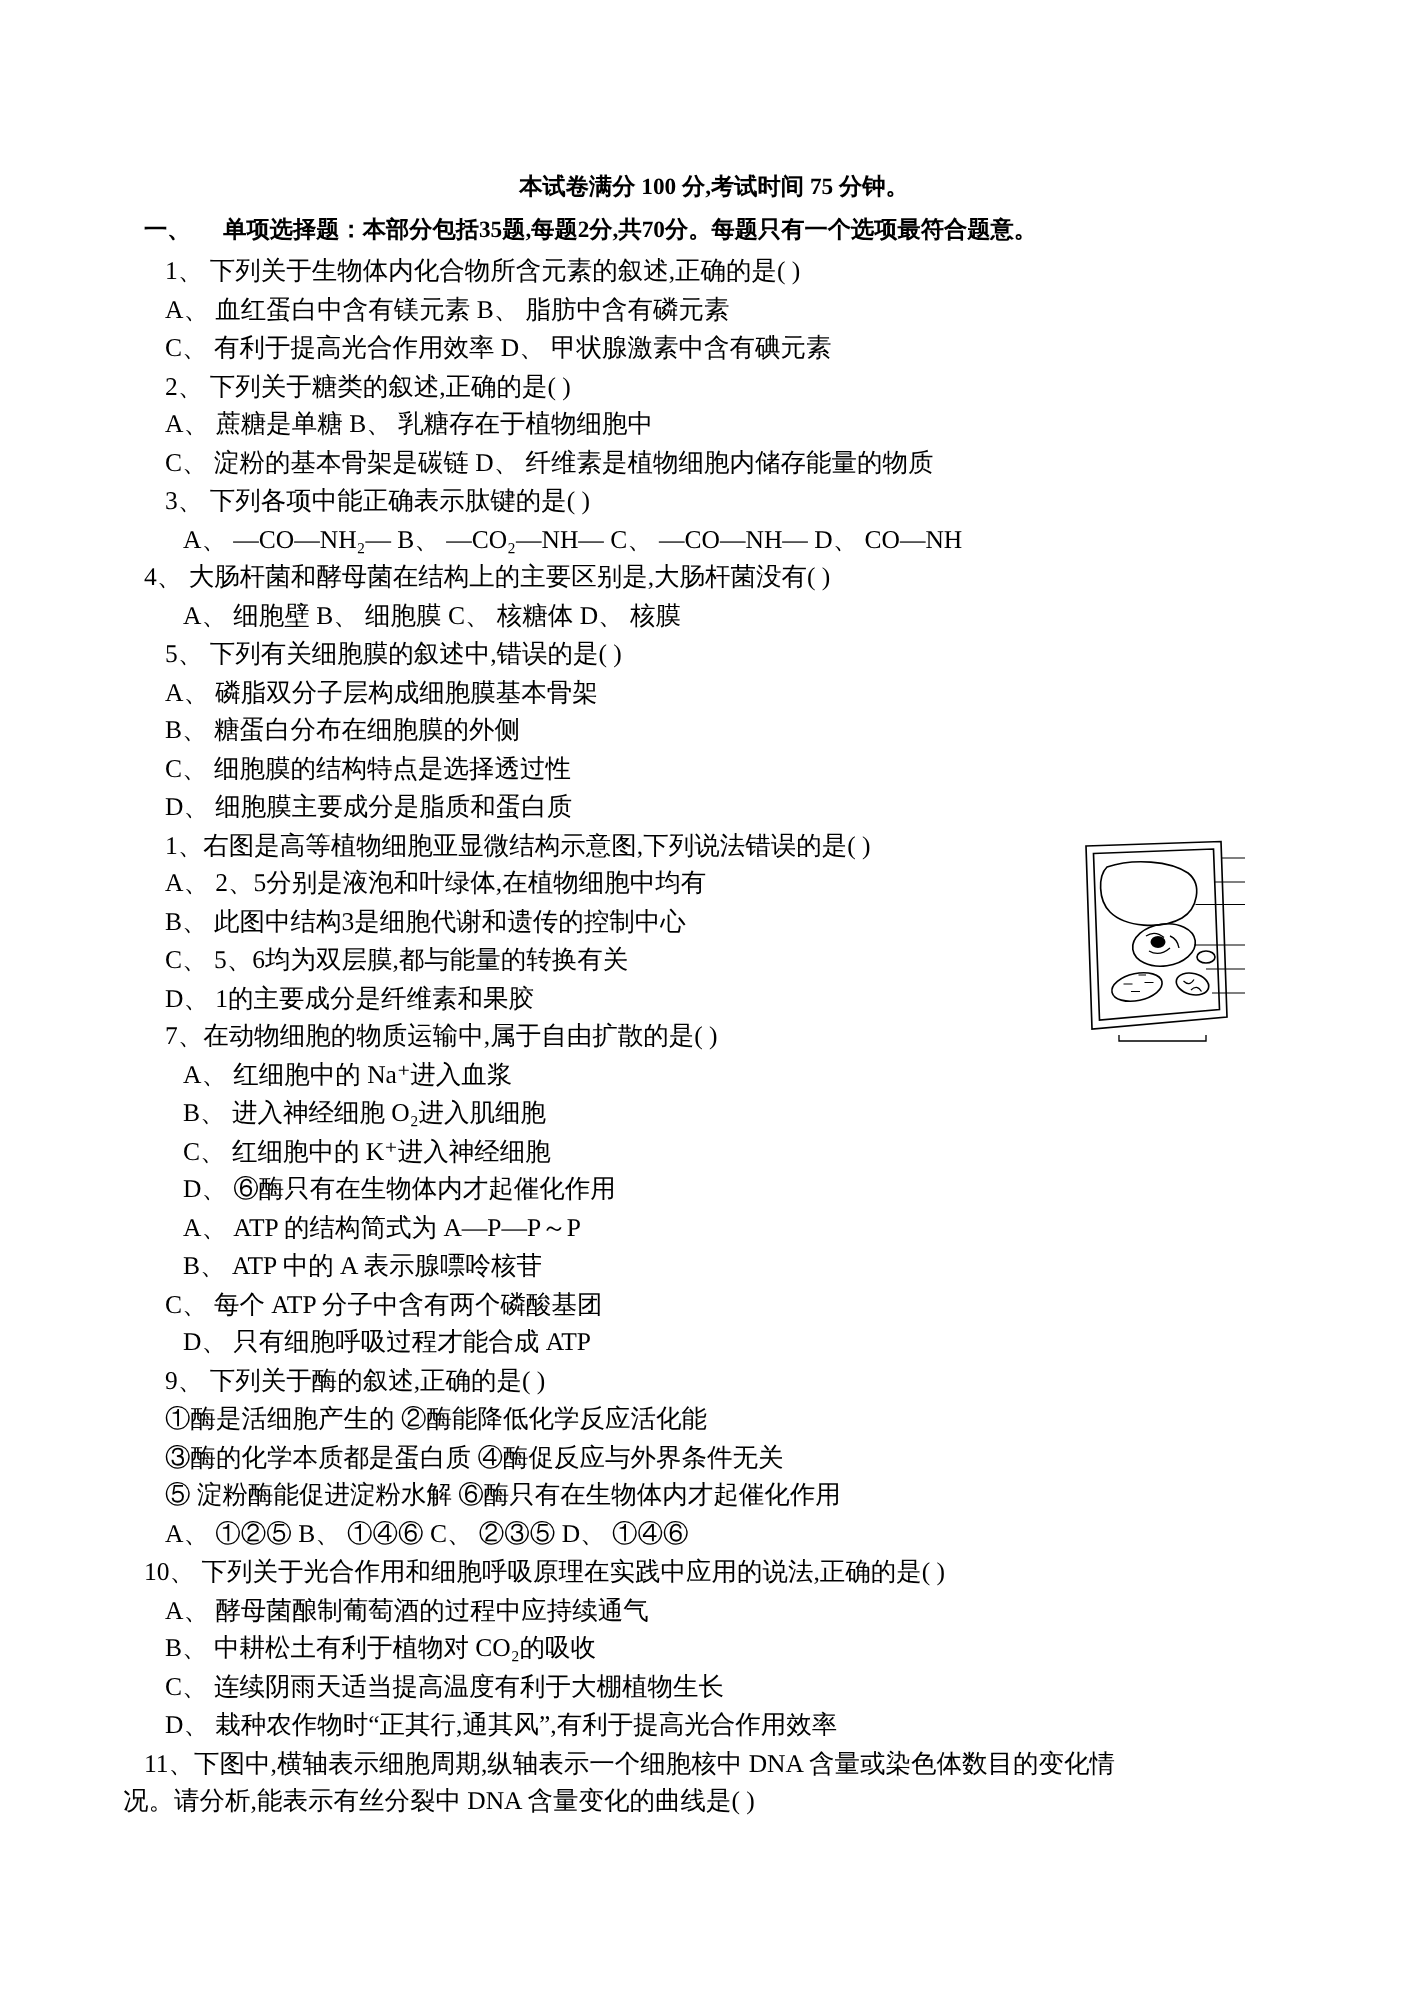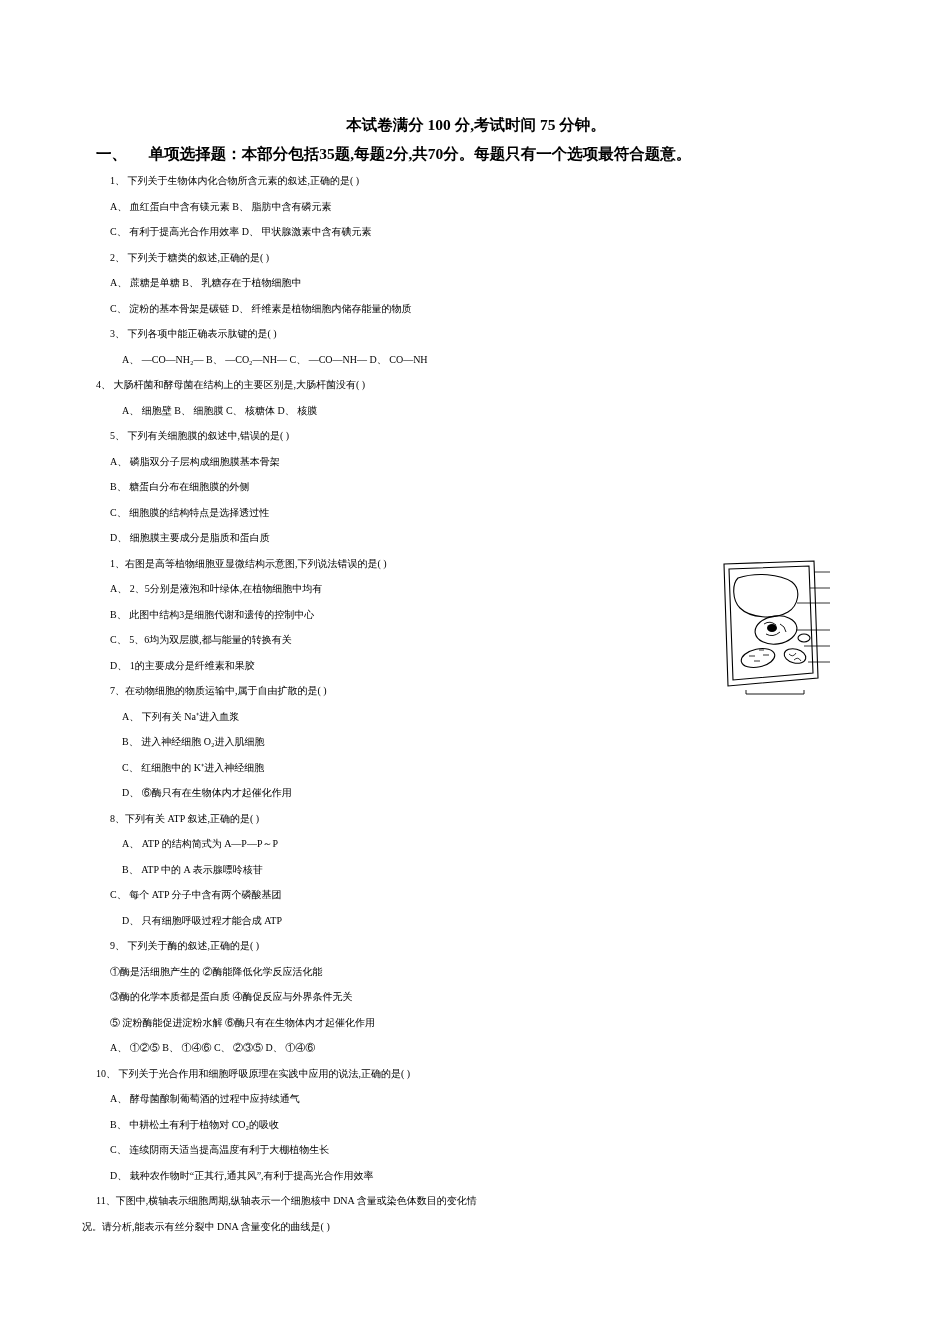--- a/index.html
+++ b/index.html
@@ -35,25 +35,25 @@
     text-align: center;
     margin-bottom: 2px;
   }
   .section-title {
     font-size: 15.5px;
     line-height: 27px;
     font-weight: bold;
     margin-bottom: 1px;
   }
   .q {
-    font-size: 10px;
+    font-size: 17px;
     line-height: 25.5px;
   }
   .indent1 { padding-left: 14px; }
-  .indent2 { padding-left: 26px; font-family: Liberation Serif, serif; }
+  .indent2 { padding-left: 26px; }
 
   
   .figure {
     position: absolute;
     left: 718px;
     top: 558px;
     width: 120px;
     height: 138px;
   }
   .figure svg { display: block; }
@@ -107,28 +107,27 @@
     <div class="q-wrap">
       <div class="q indent1">1、右图是高等植物细胞亚显微结构示意图,下列说法错误的是(      )</div>
       <div class="q indent1">A、 2、5分别是液泡和叶绿体,在植物细胞中均有</div>
       <div class="q indent1">B、 此图中结构3是细胞代谢和遗传的控制中心</div>
       <div class="q indent1">C、 5、6均为双层膜,都与能量的转换有关</div>
       <div class="q indent1">D、 1的主要成分是纤维素和果胶</div>
     </div>
 
     <div class="q-wrap">
       <div class="q indent1">7、在动物细胞的物质运输中,属于自由扩散的是(      )</div>
-      <div class="q indent2">A、 下列有关 Na⁺进入血浆</div>
+      <div class="q indent2">A、 红细胞中的 Na⁺进入血浆</div>
       <div class="q indent2">B、 进入神经细胞 O₂进入肌细胞</div>
       <div class="q indent2">C、 红细胞中的 K⁺进入神经细胞</div>
       <div class="q indent2">D、 ⑥酶只有在生物体内才起催化作用</div>
     </div>
 
     <div class="q-wrap">
-      <div class="q indent1">8、下列有关 ATP 叙述,正确的是(      )</div>
       <div class="q indent2">A、 ATP 的结构简式为 A—P—P～P</div>
       <div class="q indent2">B、 ATP 中的 A 表示腺嘌呤核苷</div>
       <div class="q indent1">C、 每个 ATP 分子中含有两个磷酸基团</div>
       <div class="q indent2">D、 只有细胞呼吸过程才能合成 ATP</div>
     </div>
 
     <div class="q-wrap">
       <div class="q indent1">9、 下列关于酶的叙述,正确的是(      )</div>
       <div class="q indent1">①酶是活细胞产生的      ②酶能降低化学反应活化能</div>
       <div class="q indent1">③酶的化学本质都是蛋白质      ④酶促反应与外界条件无关</div>

